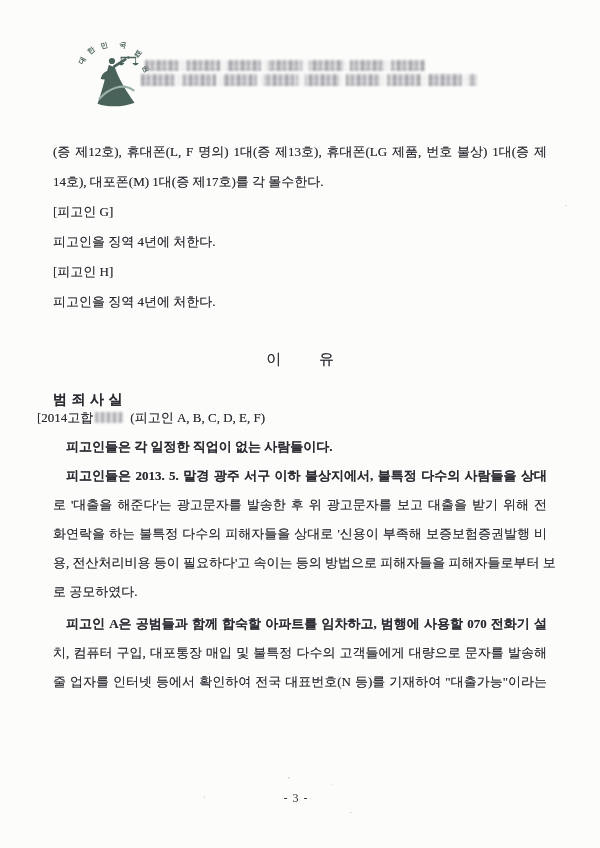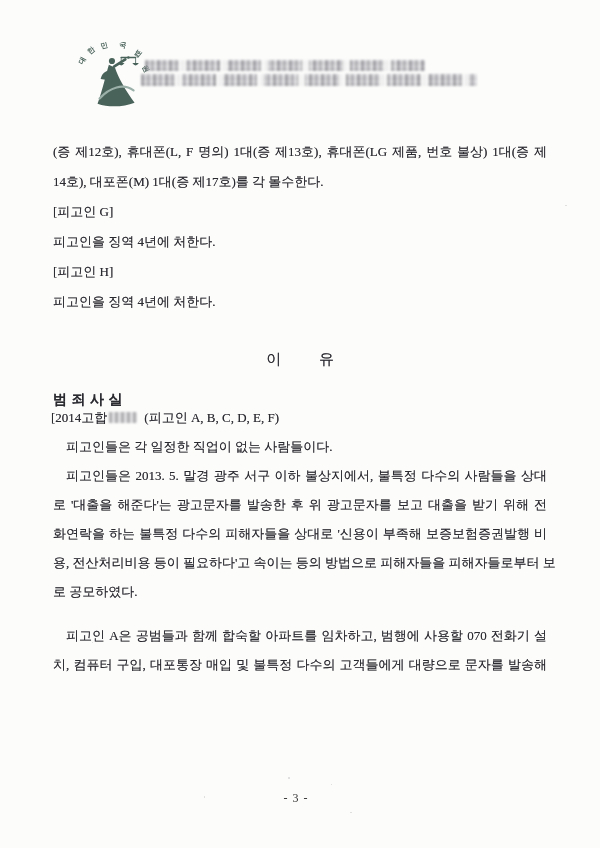--- a/index.html
+++ b/index.html
@@ -23,34 +23,34 @@
   
   .textcol { position:absolute; left:53px; width:494px; }
   .line {
     white-space:nowrap; overflow:visible;
     text-align:justify; text-align-last:justify;
     font-size:13px; height:30px; line-height:30px;
     text-shadow:0 0 0.5px rgba(42,42,49,0.55);
   }
   .body-col .line { height:29px; line-height:29px; }
   .line.end { text-align-last:left; }
-  .line.indent { text-indent:13px; }
-  .line.gap { margin-top:15px; }
+  .line.indent { text-indent:13px;font-weight:bold; }
+  .line.gap { margin-top:3px; }
   .reason-heading {
     position:absolute; left:0; right:0; top:344px; height:30px; line-height:30px;
     text-align:center; font-weight:normal; font-size:15px; word-spacing:34px;
     text-shadow:0 0 0.5px rgba(42,42,49,0.55);
   }
   .subheading {
     position:absolute; left:53px; top:385px; height:30px; line-height:30px;
     font-weight:bold; font-size:14px; letter-spacing:0.5px;
     text-shadow:0 0 0.6px rgba(42,42,49,0.6);
   }
   .case-line {
-    position:absolute; left:51px; top:403px; height:30px; line-height:30px;
+    position:absolute; left:37px; top:403px; height:30px; line-height:30px;
     font-size:13px; white-space:nowrap;
     text-shadow:0 0 0.5px rgba(42,42,49,0.55);
   }
   .blur-inline {
     display:inline-block; width:28px; height:11px; margin-left:2px; vertical-align:-1px;
     border-radius:1px; filter:blur(1px);
     background:repeating-linear-gradient(90deg, rgba(125,125,131,0.6) 0 3px, rgba(198,198,203,0.55) 3px 6px);
   }
   .case-suffix { margin-left:7px; }
   .footer {
@@ -109,20 +109,21 @@
 
   <div class="textcol body-col" style="top:432px">
     <div class="line end indent">피고인들은 각 일정한 직업이 없는 사람들이다.</div>
     <div class="line indent">피고인들은 2013. 5. 말경 광주 서구 이하 불상지에서, 불특정 다수의 사람들을 상대</div>
     <div class="line">로 '대출을 해준다'는 광고문자를 발송한 후 위 광고문자를 보고 대출을 받기 위해 전</div>
     <div class="line">화연락을 하는 불특정 다수의 피해자들을 상대로 '신용이 부족해 보증보험증권발행 비</div>
     <div class="line">용, 전산처리비용 등이 필요하다'고 속이는 등의 방법으로 피해자들을 피해자들로부터 보</div>
     <div class="line end">로 공모하였다.</div>
     <div class="line indent gap">피고인 A은 공범들과 함께 합숙할 아파트를 임차하고, 범행에 사용할 070 전화기 설</div>
     <div class="line">치, 컴퓨터 구입, 대포통장 매입 및 불특정 다수의 고객들에게 대량으로 문자를 발송해</div>
+    <div class="line">줄 업자를 인터넷 등에서 확인하여 전국 대표번호(N 등)를 기재하여 "대출가능"이라는</div>
   </div>
 
   <div class="footer">- 3 -</div>
 
   <div class="speck" style="left:288px;top:777px;width:2px;height:2px"></div>
   <div class="speck" style="left:350px;top:812px;width:2px;height:1px"></div>
   <div class="speck" style="left:204px;top:796px;width:1px;height:2px"></div>
   <div class="speck" style="left:331px;top:784px;width:1px;height:1px"></div>
   <div class="speck" style="left:565px;top:205px;width:2px;height:1px"></div>
   <div class="speck" style="left:92px;top:642px;width:1px;height:1px"></div>

